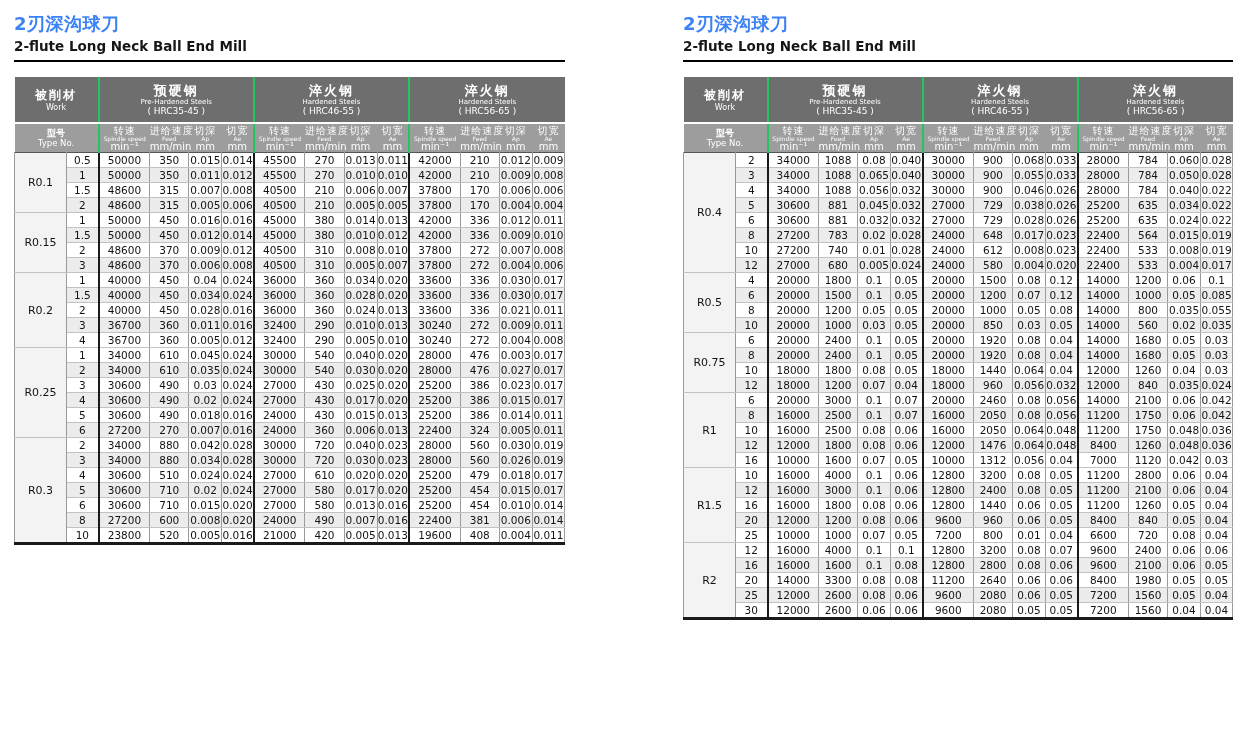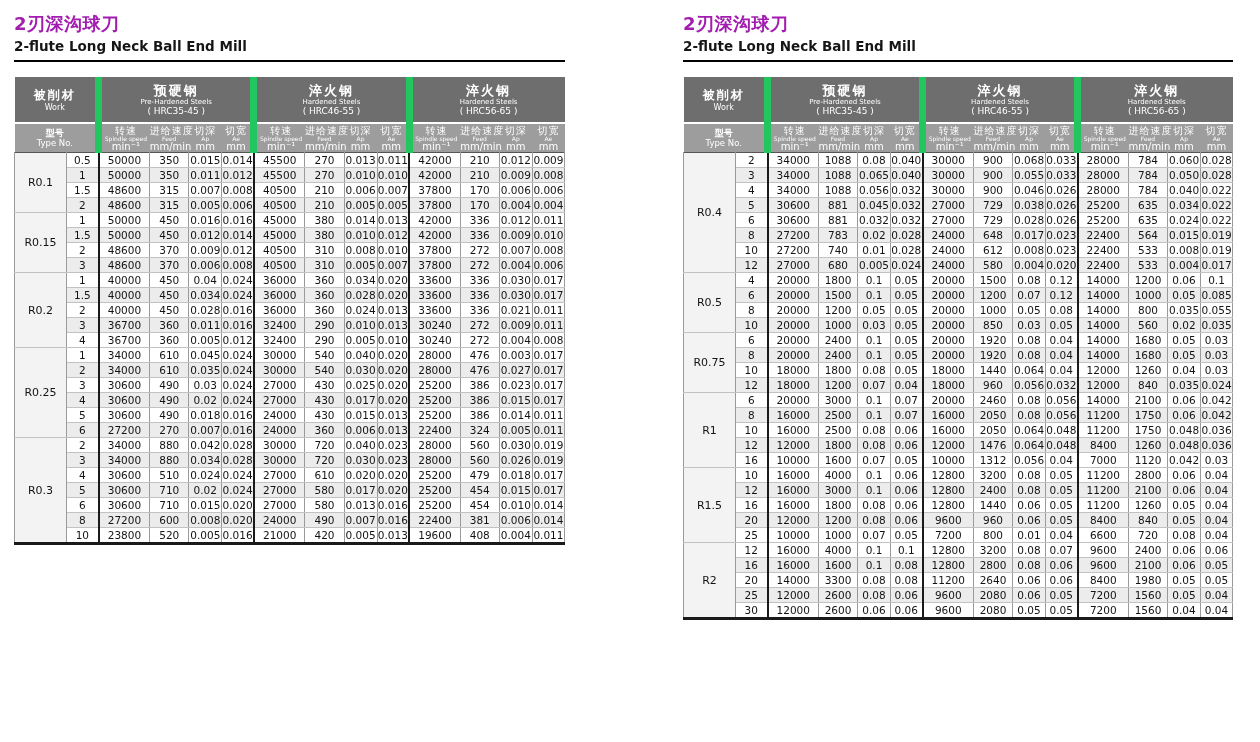--- a/index.html
+++ b/index.html
@@ -4,30 +4,30 @@
 <style>
   html,body{margin:0;padding:0;}
   body{
     width:1260px;height:742px;background:#fff;overflow:hidden;position:relative;
     font-family:"DejaVu Sans","Liberation Sans",sans-serif;color:#111;
     -webkit-font-smoothing:antialiased;
   }
   .panel{position:absolute;top:12px;}
   .panel.left{left:14px;width:551px;}
   .panel.right{left:683px;width:550px;}
-  .title-zh{font-size:18px;font-weight:700;margin:0 0 2px 0;letter-spacing:.5px;color:#a21caf;}
+  .title-zh{font-size:18px;font-weight:700;margin:0 0 2px 0;letter-spacing:.5px;color:#3b82f6;}
   .title-en{font-size:13.5px;font-weight:700;margin:0 0 6px 0;color:#161616;}
   .title-rule{border-top:2px solid #000;margin:0 0 15px 0;height:0;}
   table.params{border-collapse:collapse;table-layout:fixed;width:100%;
     border-bottom:3px solid var(--line-dark,#1a1a1a);}
   
   thead th{padding:0;color:#fff;font-weight:400;text-align:center;vertical-align:middle;}
   th.h-top{background:var(--header-dark,#6e6e6e);height:45px;border-bottom:2px solid #fff;}
   th.h-sub{background:var(--header-mid,#9d9d9d);height:28px;}
-  th.gap-left{border-left:7px solid #22c55e;}
+  th.gap-left{border-left:2px solid #22c55e;}
   .zh{font-size:13px;font-weight:700;letter-spacing:2px;line-height:15px;}
   .en-sm{font-size:7px;line-height:8px;}
   .hrc{font-size:9px;line-height:11px;}
   .h-work .zh{font-size:12px;}
   .h-work .en-sm{font-size:8px;line-height:9px;}
   .h-type .t-zh{font-size:9px;font-weight:700;line-height:10px;}
   .h-type .t-en{font-size:8.5px;line-height:10px;}
   .p-zh{font-size:10px;font-weight:400;line-height:10px;letter-spacing:1px;white-space:nowrap;}
   .p-en{font-size:6px;line-height:6px;white-space:nowrap;}
   .p-unit{font-size:10px;line-height:9px;white-space:nowrap;}

